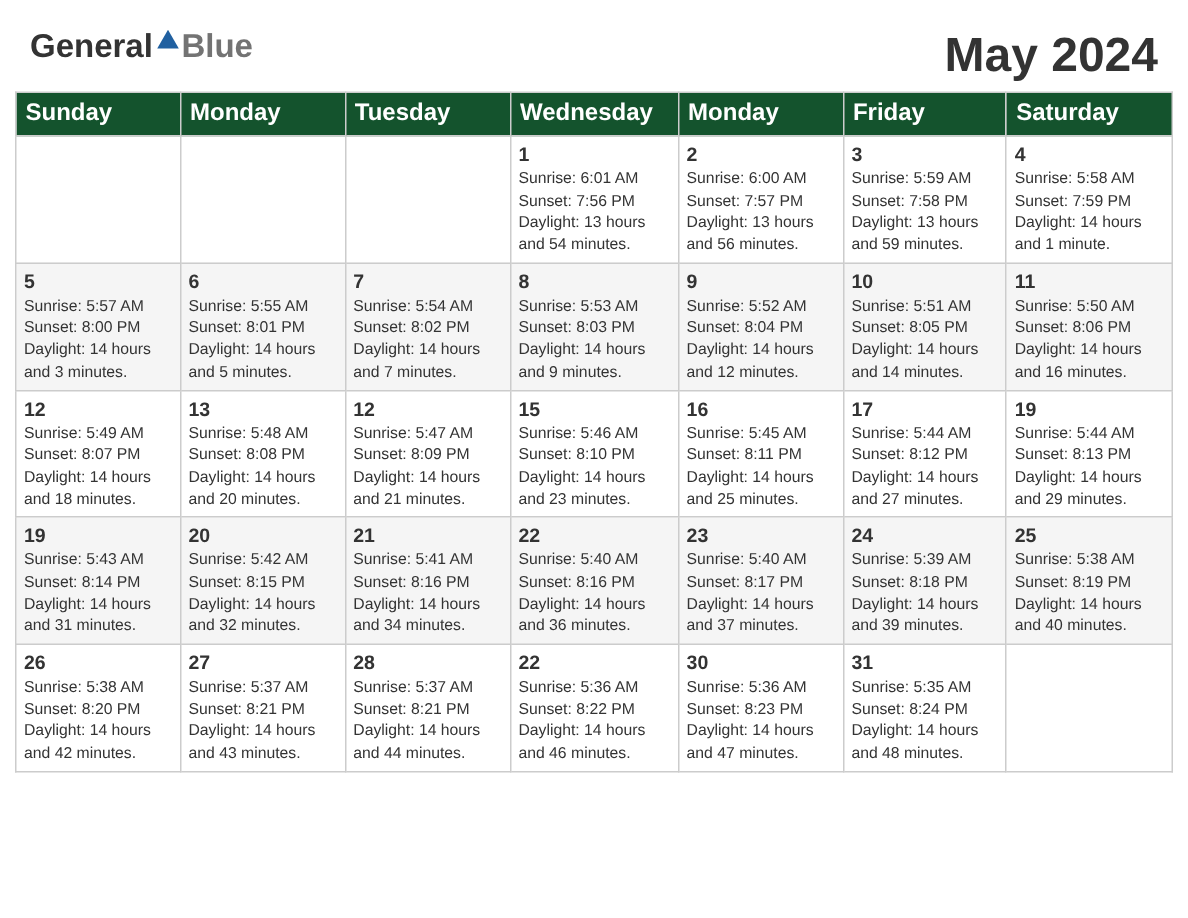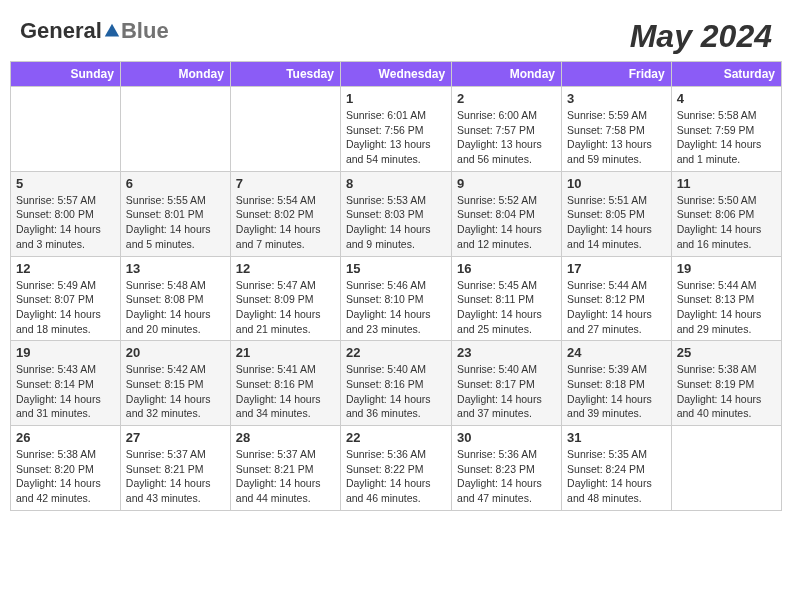--- a/index.html
+++ b/index.html
@@ -11,61 +11,60 @@
       padding: 10px;
     }
     .header {
       display: flex;
       justify-content: space-between;
       align-items: flex-start;
       padding: 8px 10px 6px 10px;
     }
     .logo {
       display: flex;
-      align-items: center;
+      align-items: flex-start;
     }
     .logo-text-general {
       font-size: 22px;
       font-weight: bold;
       color: #333;
     }
     .logo-text-blue {
       font-size: 22px;
       font-weight: bold;
       color: #737373;
     }
     .logo-icon {
       width: 18px;
       height: 18px;
       margin-left: 1px;
     }
     .title-block {
       text-align: right;
-      font-style: italic;
     }
     .month-year {
       font-size: 32px;
       font-weight: bold;
       color: #333;
     }
     .location {
       font-size: 14px;
       color: #555;
     }
     .calendar {
       width: 100%;
       border-collapse: collapse;
       font-size: 11px;
     }
     .calendar th {
-      background-color: #8b5cf6;
+      background-color: #14532d;
       color: white;
-      text-align: right;
+      text-align: left;
       padding: 5px 6px;
-      font-size: 12px;
+      font-size: 16px;
       font-weight: bold;
       border: 1px solid #ccc;
     }
     .calendar td {
       border: 1px solid #ccc;
       vertical-align: top;
       padding: 4px 5px;
       width: 113px;
       min-height: 80px;
       background: #fff;

